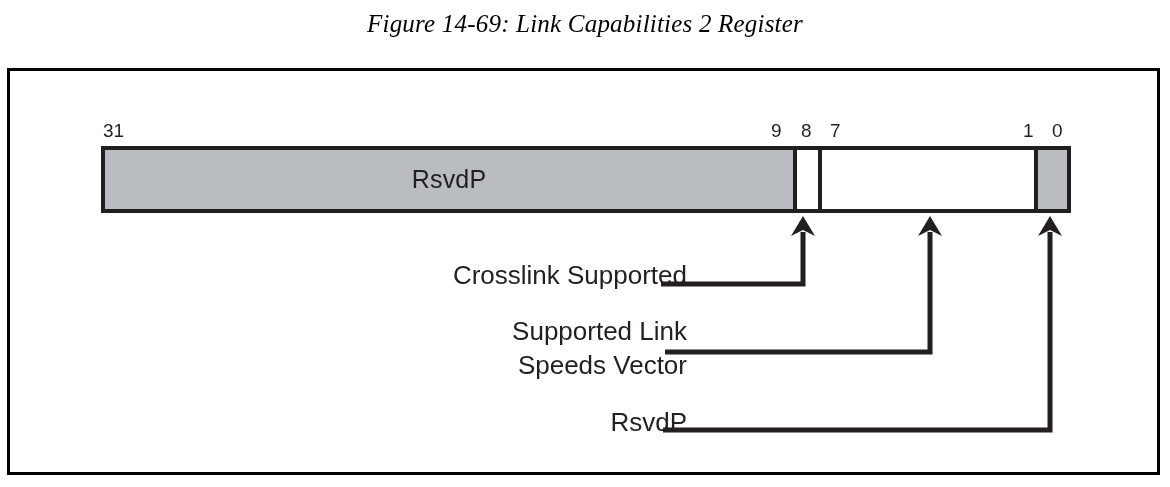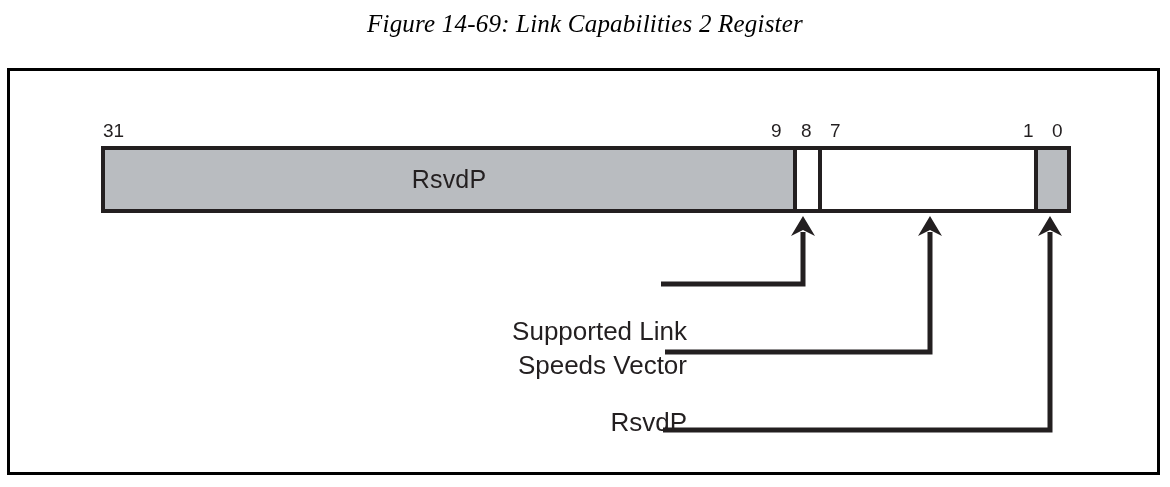--- a/index.html
+++ b/index.html
@@ -141,19 +141,20 @@
 
       <path d="M663,430 L1050,430 L1050,232"></path>
     </g>
     <g fill="#231f20">
       <polygon points="803,216 791,236 803,230 815,236"></polygon>
       <polygon points="930,216 918,236 930,230 942,236"></polygon>
       <polygon points="1050,216 1038,236 1050,230 1062,236"></polygon>
     </g>
   </svg>
 
+  <div class="callout-label" style="right:515px; top:258px;">Crosslink Supported</div>
 
   <div class="callout-label" style="right:515px; top:314px;text-align:right;">Supported Link
 Speeds Vector</div>
 
   <div class="callout-label" style="right:515px; top:405px;">RsvdP</div>
 
 </div>
 
 </body></html>

